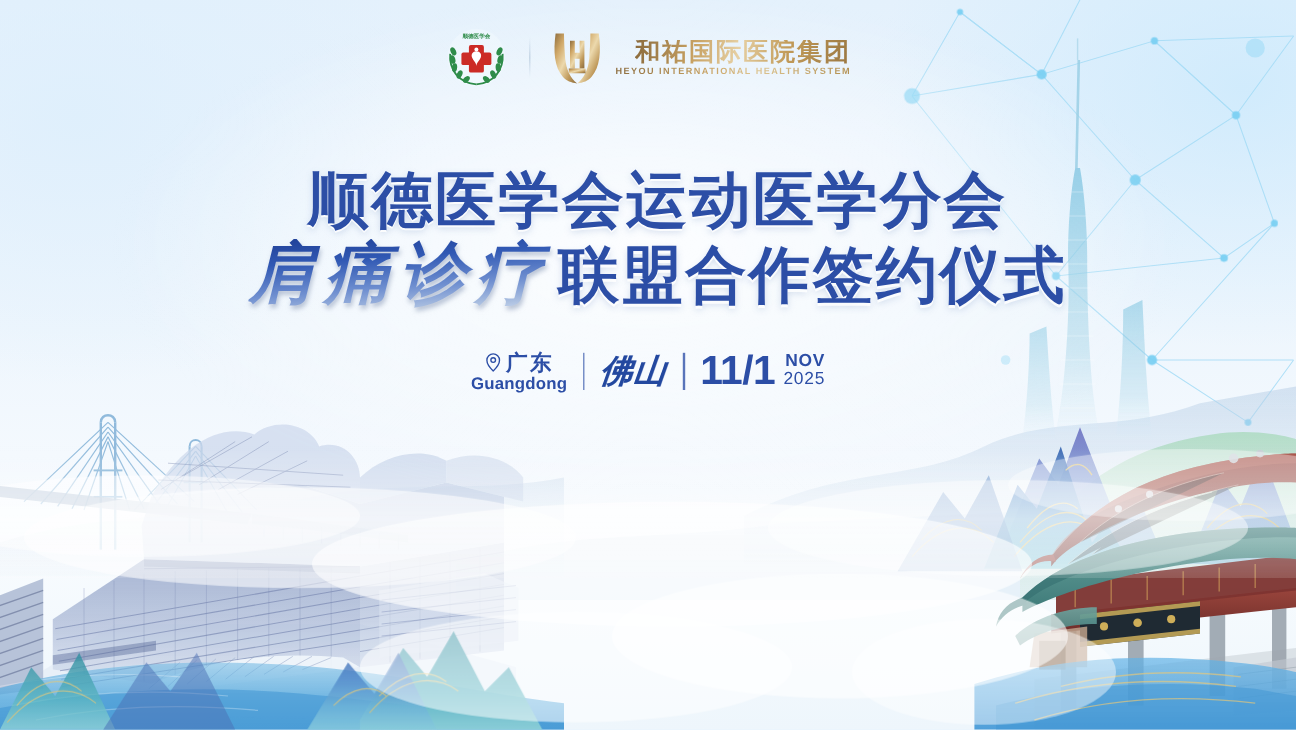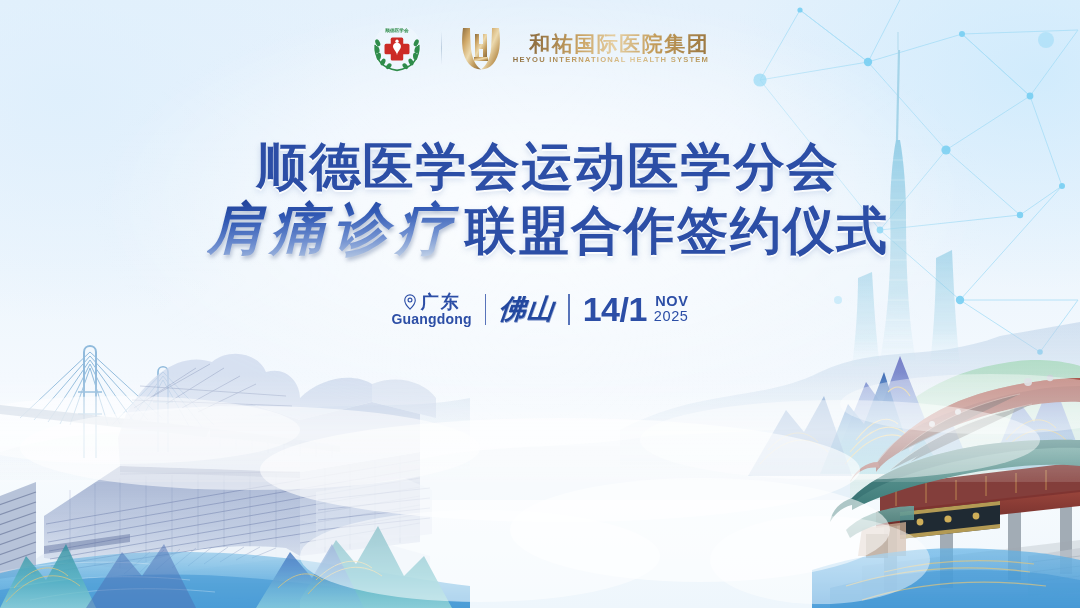--- a/index.html
+++ b/index.html
@@ -628,21 +628,21 @@
       <div class="meta-en">Guangdong</div>
     </div>
 
     <div class="meta-sep"></div>
 
     <div class="meta-city">佛山</div>
 
     <div class="meta-sep"></div>
 
     <div class="meta-date">
-      <span class="date-big">14/1</span>
+      <span class="date-big">11/1</span>
       <span class="date-small">
         <span class="date-mon">NOV</span>
         <span class="date-yr">2025</span>
       </span>
     </div>
   </div>
 
 </div>
 
 </body></html>

